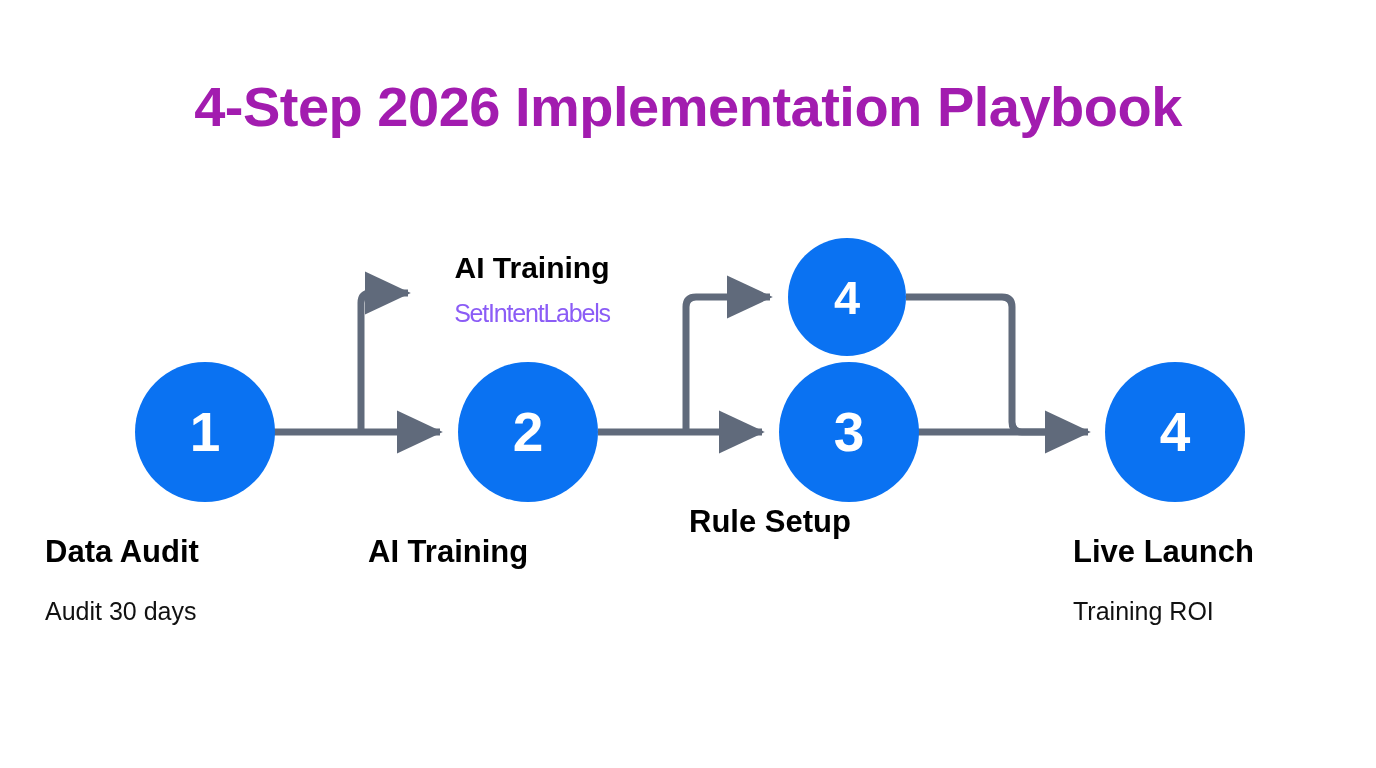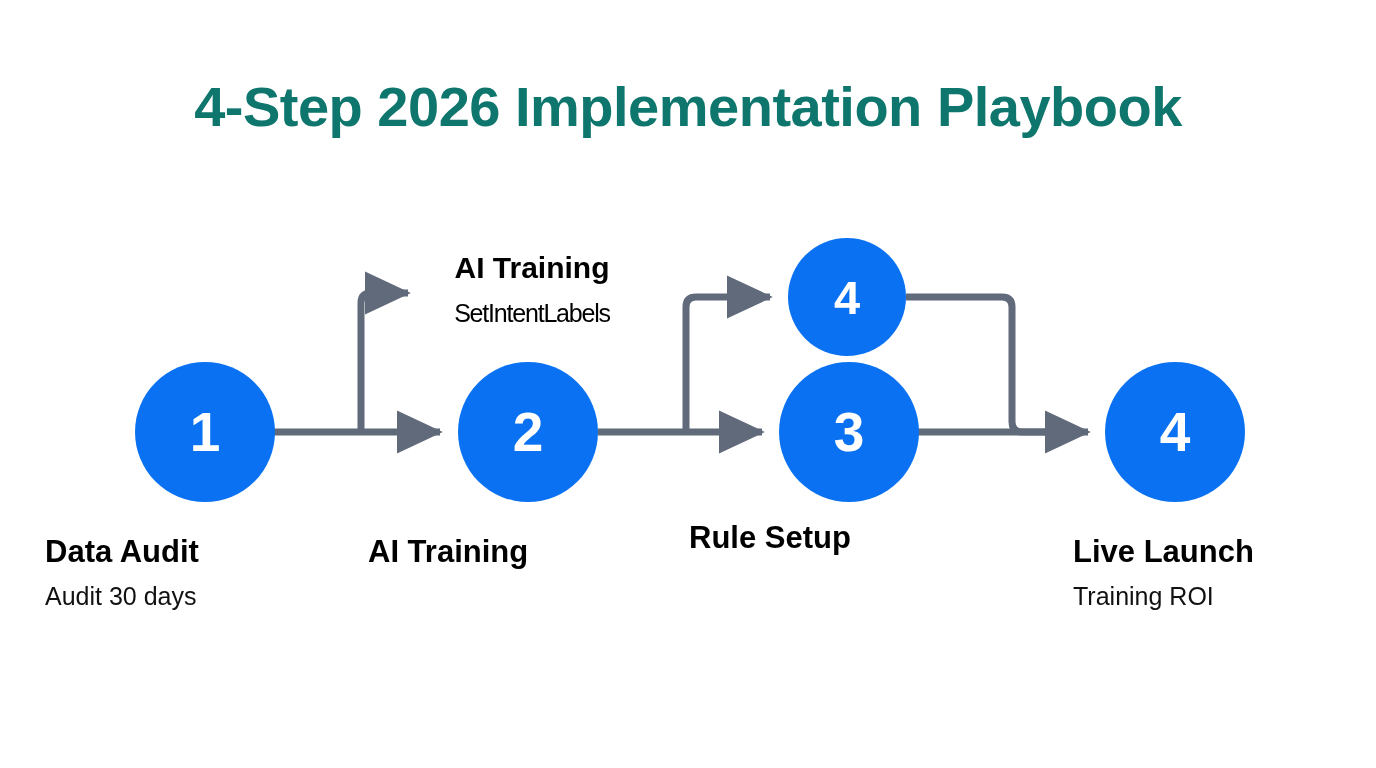--- a/index.html
+++ b/index.html
@@ -24,21 +24,21 @@
   
   .page-title {
     position: absolute;
     left: 0;
     top: 76px;
     width: 1376px;
     text-align: center;
     font-size: 56px;
     font-weight: 700;
     letter-spacing: -0.5px;
-    color: #0f766e;
+    color: #a21caf;
     line-height: 1.1;
     white-space: nowrap;
   }
   
   .connectors {
     position: absolute;
     left: 0;
     top: 0;
     width: 1376px;
     height: 768px;
@@ -81,21 +81,21 @@
     text-align: left;
   }
   .step-caption .caption-title {
     font-size: 31px;
     font-weight: 700;
     color: #000000;
     line-height: 1.12;
     white-space: nowrap;
   }
   .step-caption .caption-sub {
-    margin-top: 12px;
+    margin-top: 27px;
     font-size: 25px;
     font-weight: 400;
     color: #111111;
     line-height: 1.12;
     white-space: nowrap;
   }
   
   .branch-label {
     position: absolute;
     width: 320px;
@@ -105,21 +105,21 @@
     font-size: 30px;
     font-weight: 700;
     color: #000000;
     line-height: 1.1;
     white-space: nowrap;
   }
   .branch-label .caption-sub {
     margin-top: 16px;
     font-size: 25px;
     font-weight: 400;
-    color: #000000;
+    color: #8b5cf6;
     line-height: 1.1;
     white-space: nowrap;
     letter-spacing: -1.2px;
   }
 </style>
 </head>
 <body>
 
 <div class="canvas">
 
@@ -172,21 +172,21 @@
 
   <div class="step-caption" style="left:45px; top:535px;">
     <div class="caption-title">Data Audit</div>
     <div class="caption-sub">Audit 30 days</div>
   </div>
 
   <div class="step-caption" style="left:368px; top:535px;">
     <div class="caption-title">AI Training</div>
   </div>
 
-  <div class="step-caption" style="left:689px; top:521px;">
+  <div class="step-caption" style="left:689px; top:505px;">
     <div class="caption-title">Rule Setup</div>
   </div>
 
   <div class="step-caption" style="left:1073px; top:535px;">
     <div class="caption-title">Live Launch</div>
     <div class="caption-sub">Training ROI</div>
   </div>
 
 </div>
 

